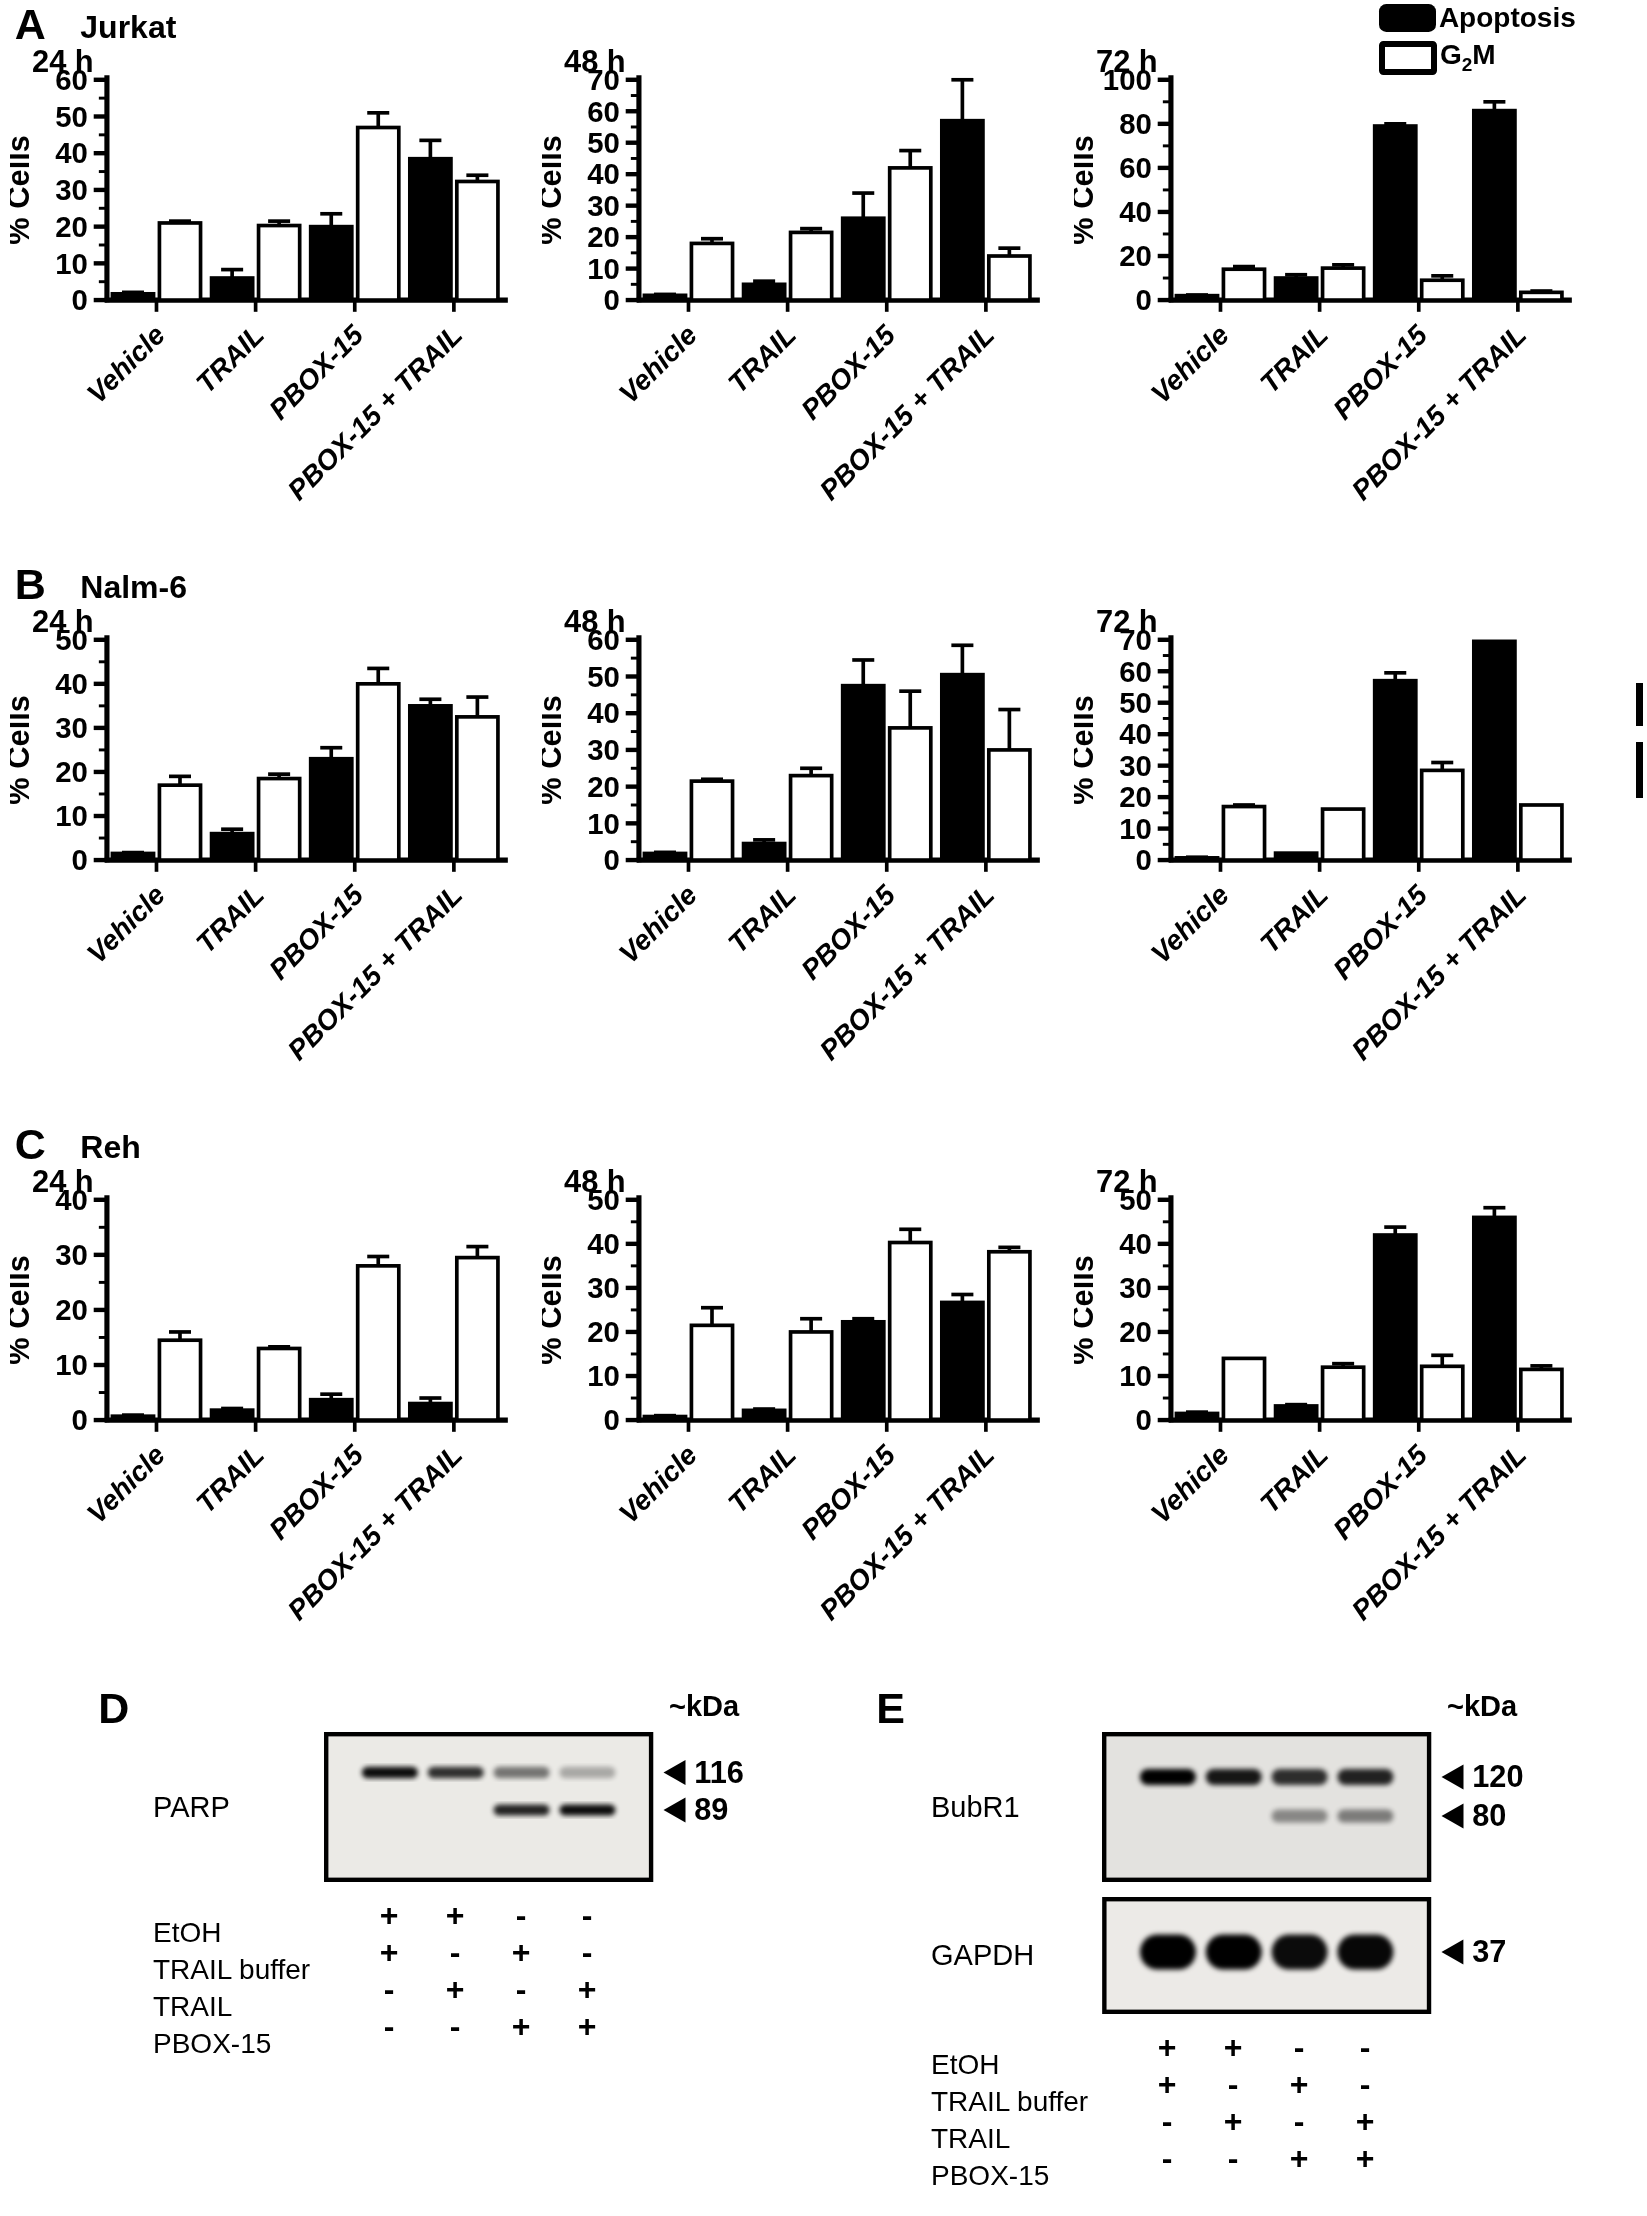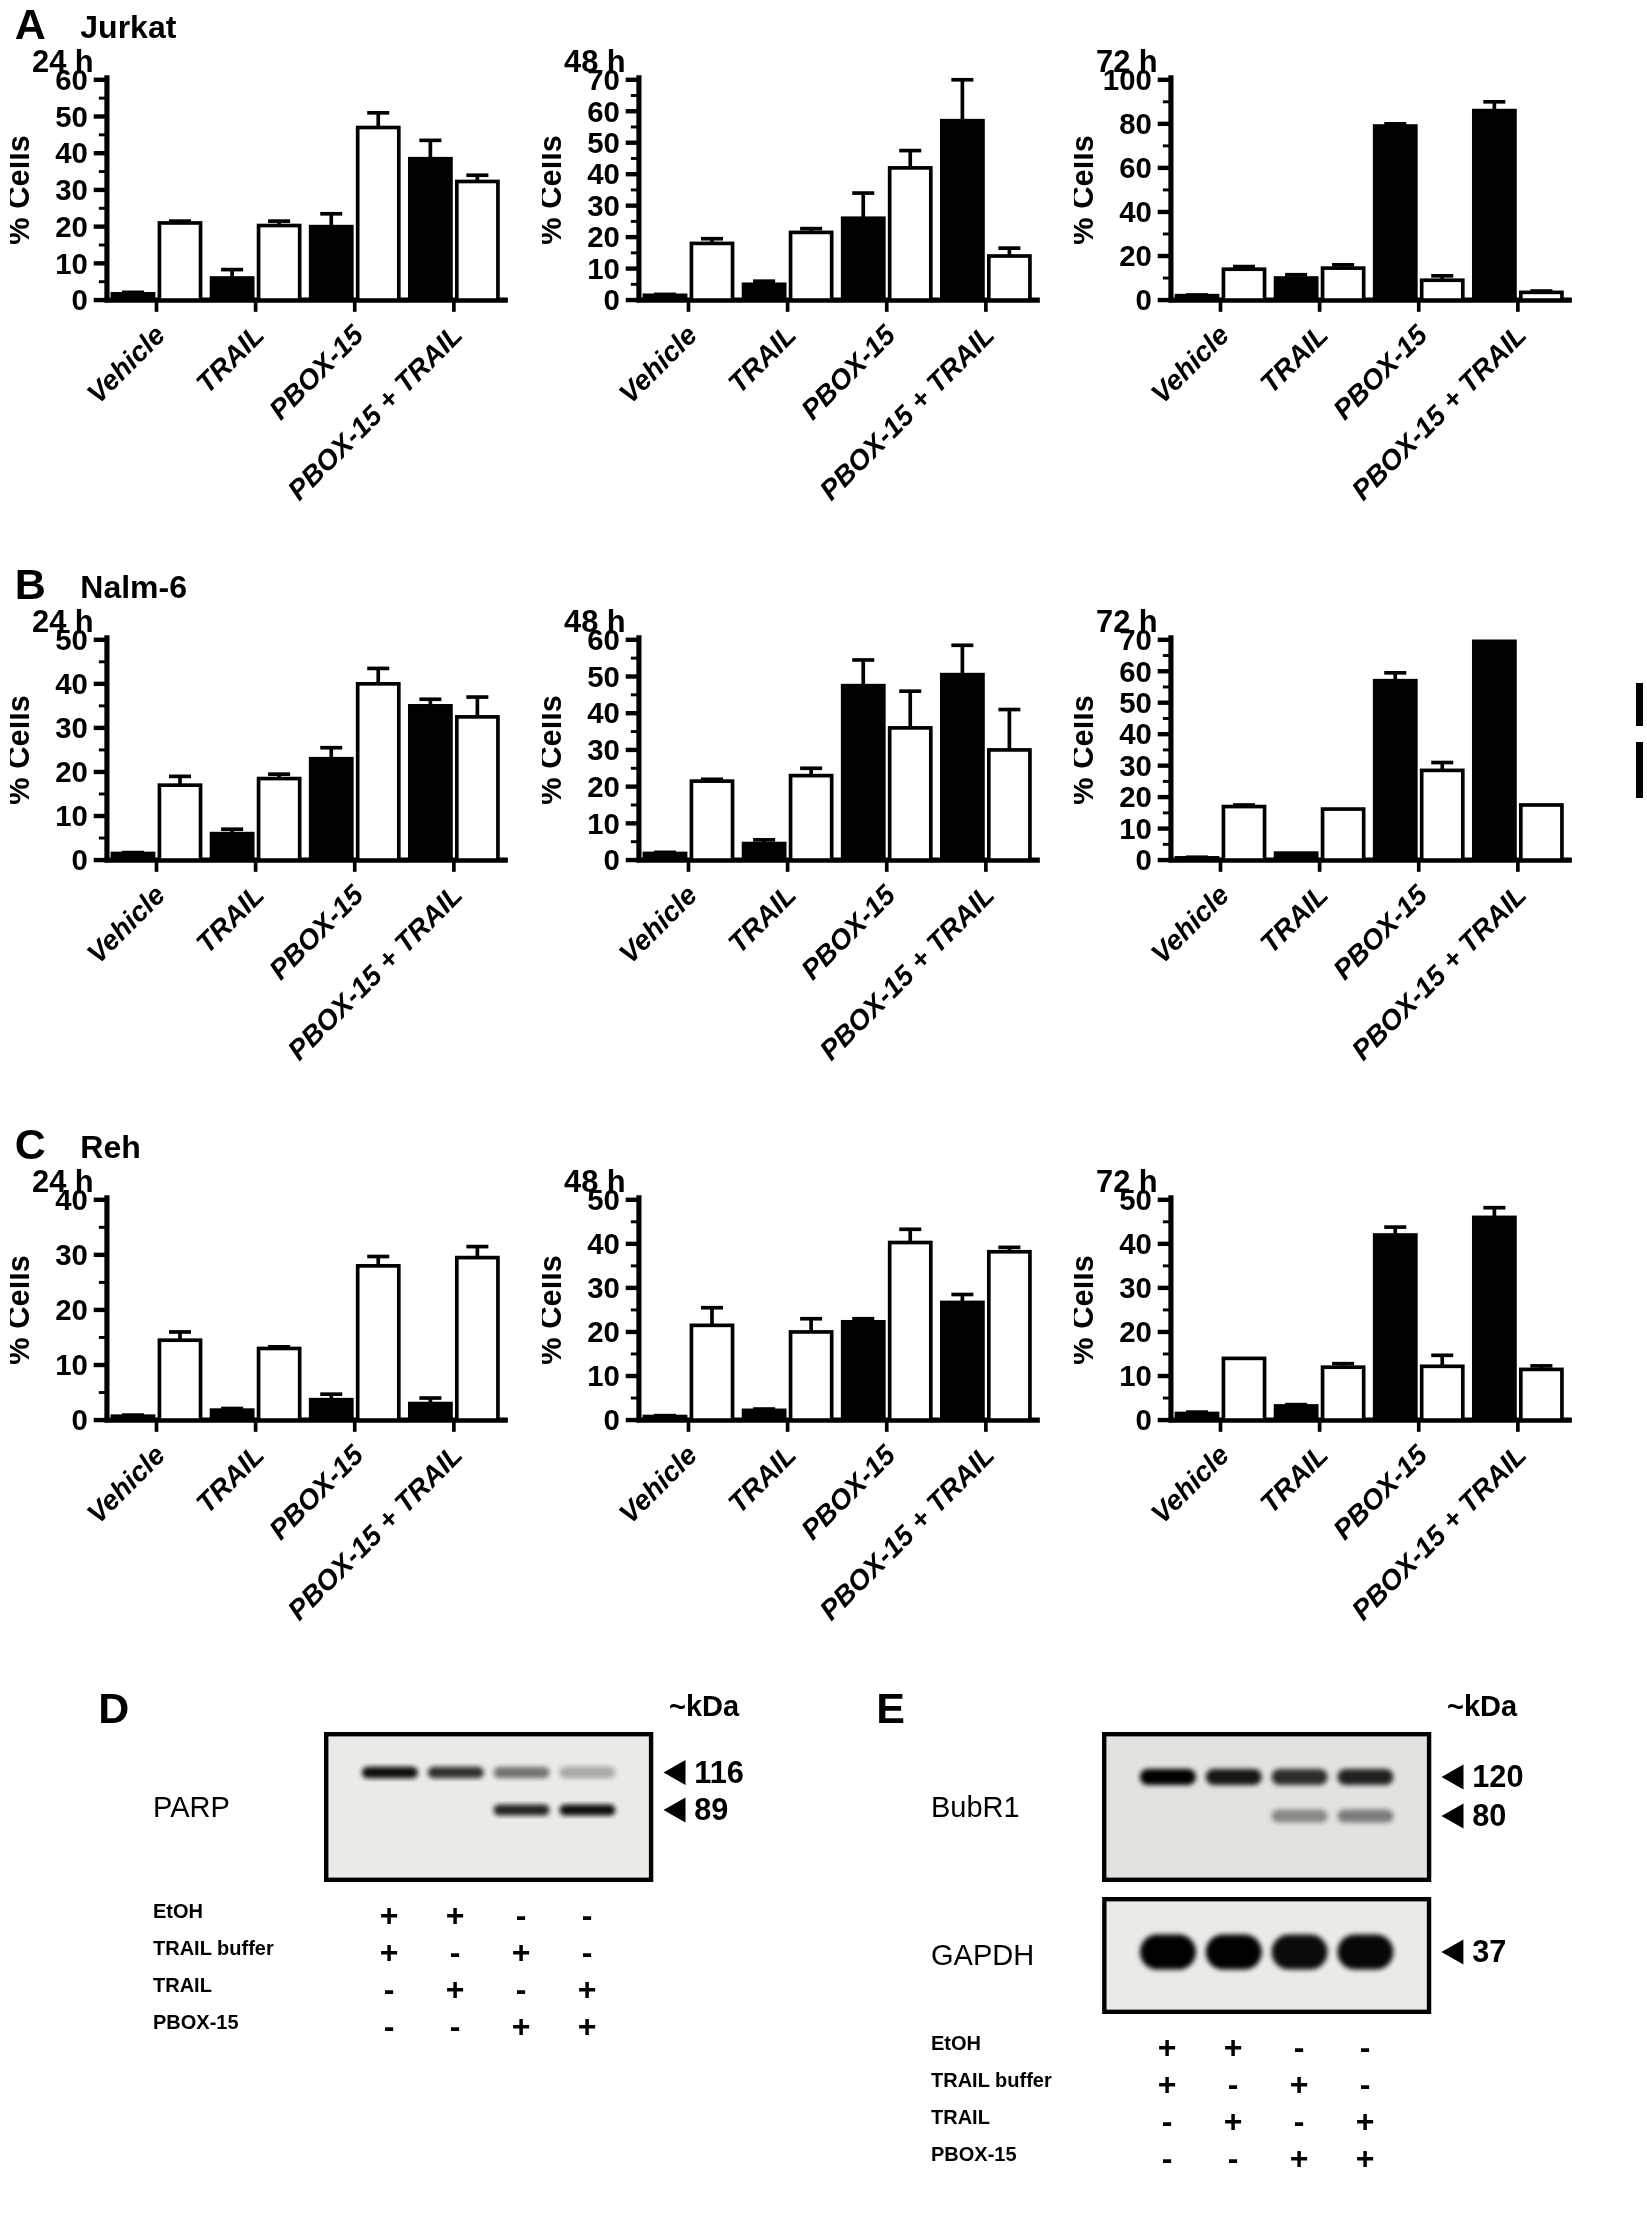--- a/index.html
+++ b/index.html
@@ -26,35 +26,45 @@
   
   .blot-row{display:flex;gap:66px;margin-left:88px;margin-top:4.4px;}
   .blot-panel{position:relative;width:712px;}
   .blot-head{position:relative;height:48px;}
   .bletter{position:absolute;left:10.3px;top:0;font-size:43px;font-weight:bold;}
   .kda{position:absolute;left:581px;top:5.9px;font-size:29px;font-weight:bold;text-align:center;}
   .strip-row{display:flex;align-items:center;margin-bottom:14.7px;}
   .ab-name{width:235px;font-size:29px;font-weight:normal;padding-left:65px;box-sizing:border-box;}
   .treatments{margin-top:11.7px;}
   .t-row{position:relative;height:37px;}
-  .t-name{position:absolute;left:65px;top:3px;font-size:20px;font-weight:bold;white-space:nowrap;}
+  .t-name{position:absolute;left:65px;top:20px;font-size:28px;font-weight:normal;white-space:nowrap;}
   .t-vals{position:absolute;left:268px;top:0;width:264px;display:grid;grid-template-columns:repeat(4,1fr);}
   .t-val{text-align:center;font-size:32px;font-weight:bold;line-height:37px;}
 
   
   .artifact{position:absolute;left:1636px;top:683px;width:7.3px;}
   .abar{width:6.6px;background:#000;}
   .a1{height:43px;margin-bottom:16px;}
   .a2{height:56px;}
 </style>
 </head>
 <body>
 
 <div class="page">
 
+  <div class="legend">
+    <div class="legend-row">
+      <span class="sw-black"></span>
+      <span class="legend-text">Apoptosis</span>
+    </div>
+    <div class="legend-row">
+      <span class="sw-white"></span>
+      <span class="legend-text"><span>G</span><sub>2</sub><span>M</span></span>
+    </div>
+  </div>
 
   <section class="panel">
     <div class="panel-header">
       <span class="pletter">A</span>
       <span class="cline">Jurkat</span>
     </div>
     <div class="chart-row">
       <div class="chart">
           <svg viewBox="0 0 700 700" width="514" height="514">
             <text x="30" y="36" font-size="42" font-weight="bold" fill="#000">24 h</text>

